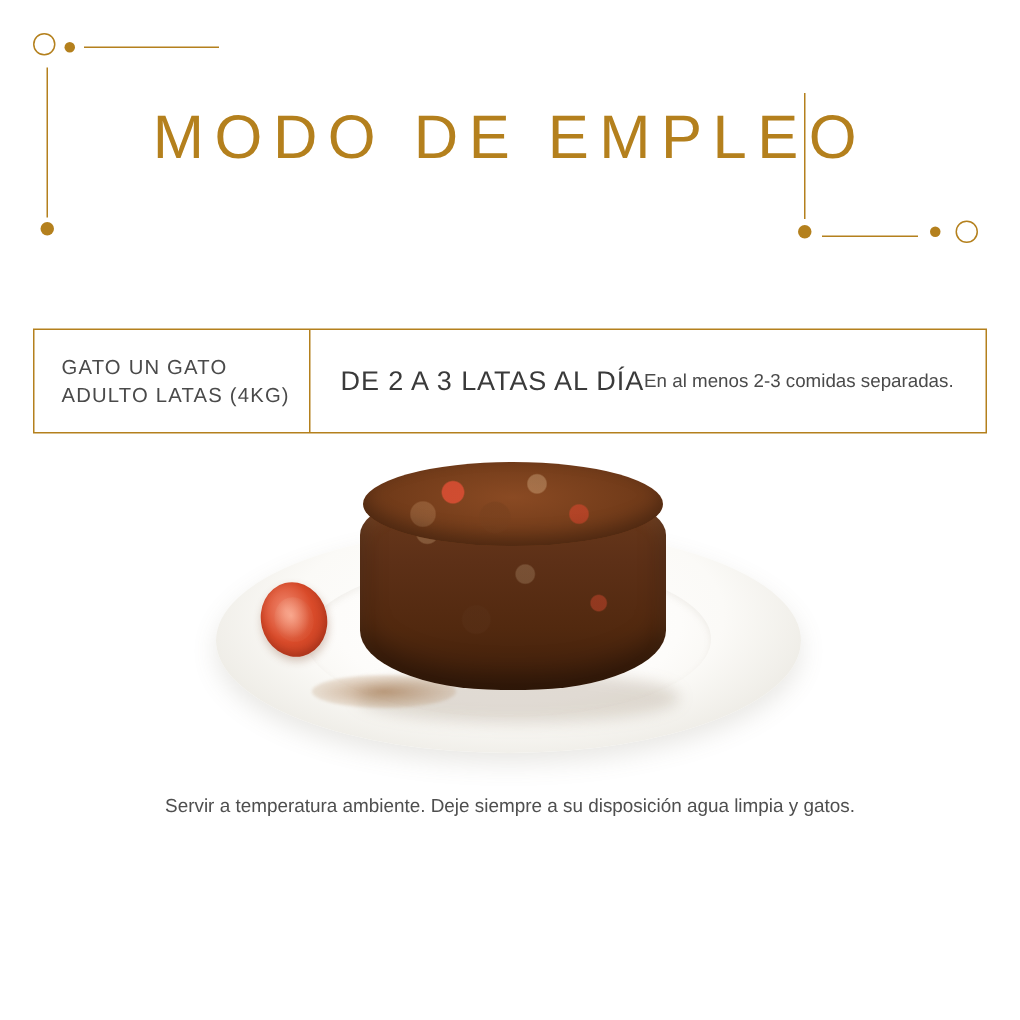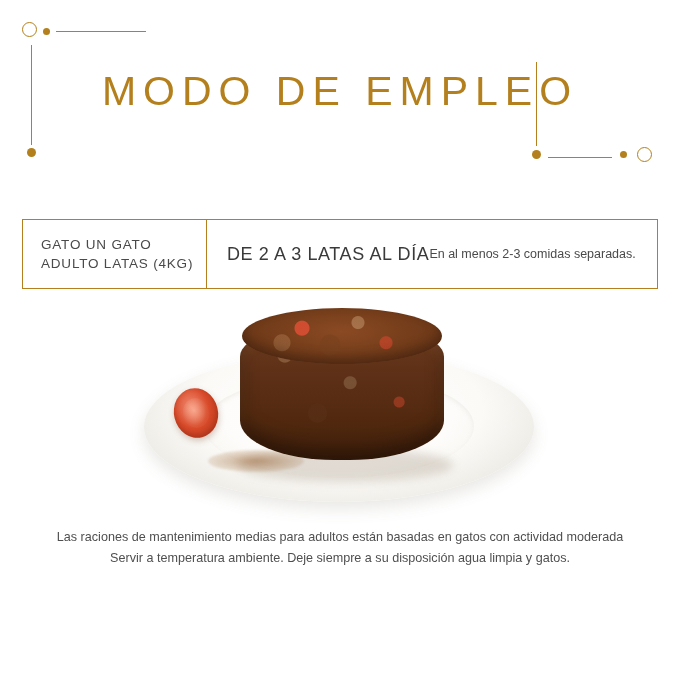--- a/index.html
+++ b/index.html
@@ -285,17 +285,16 @@
     <div class="loaf-shadow"></div>
     <div class="sauce"></div>
     <div class="tomato"></div>
     <div class="loaf">
       <div class="loaf-body"></div>
       <div class="loaf-top"></div>
     </div>
   </div>
 
   <div class="body-text">
-    <p>Las raciones de mantenimiento medias para adultos están basadas en gatos con actividad moderada</p>
     <p>Servir a temperatura ambiente. Deje siempre a su disposición agua limpia y gatos.</p>
   </div>
 
 </div>
 
 </body></html>

